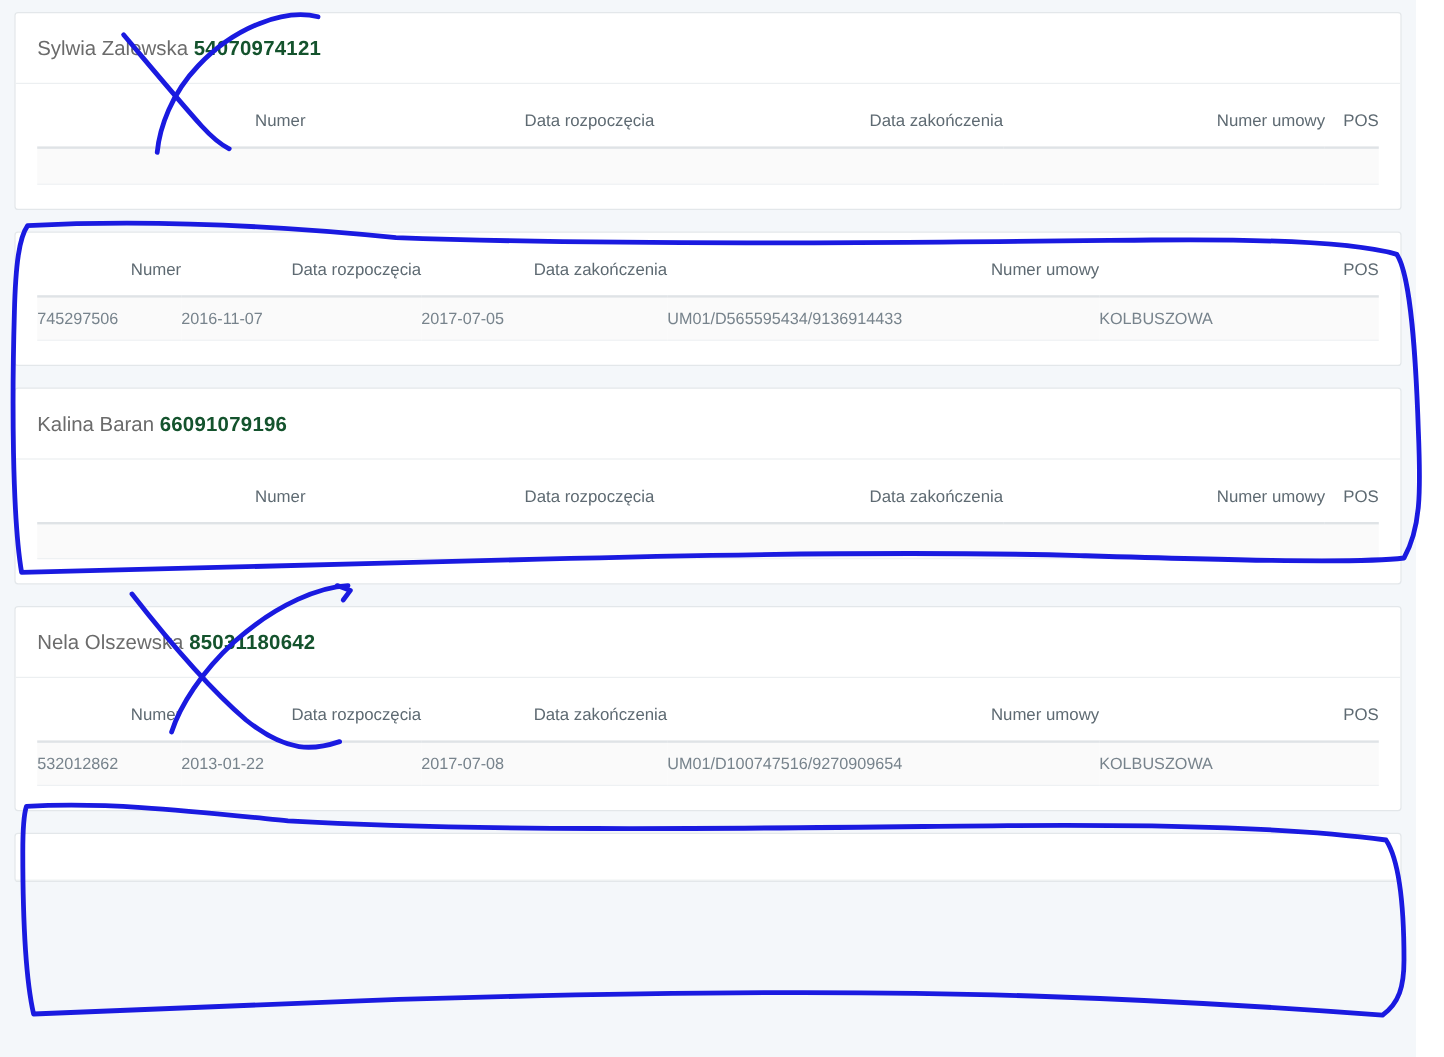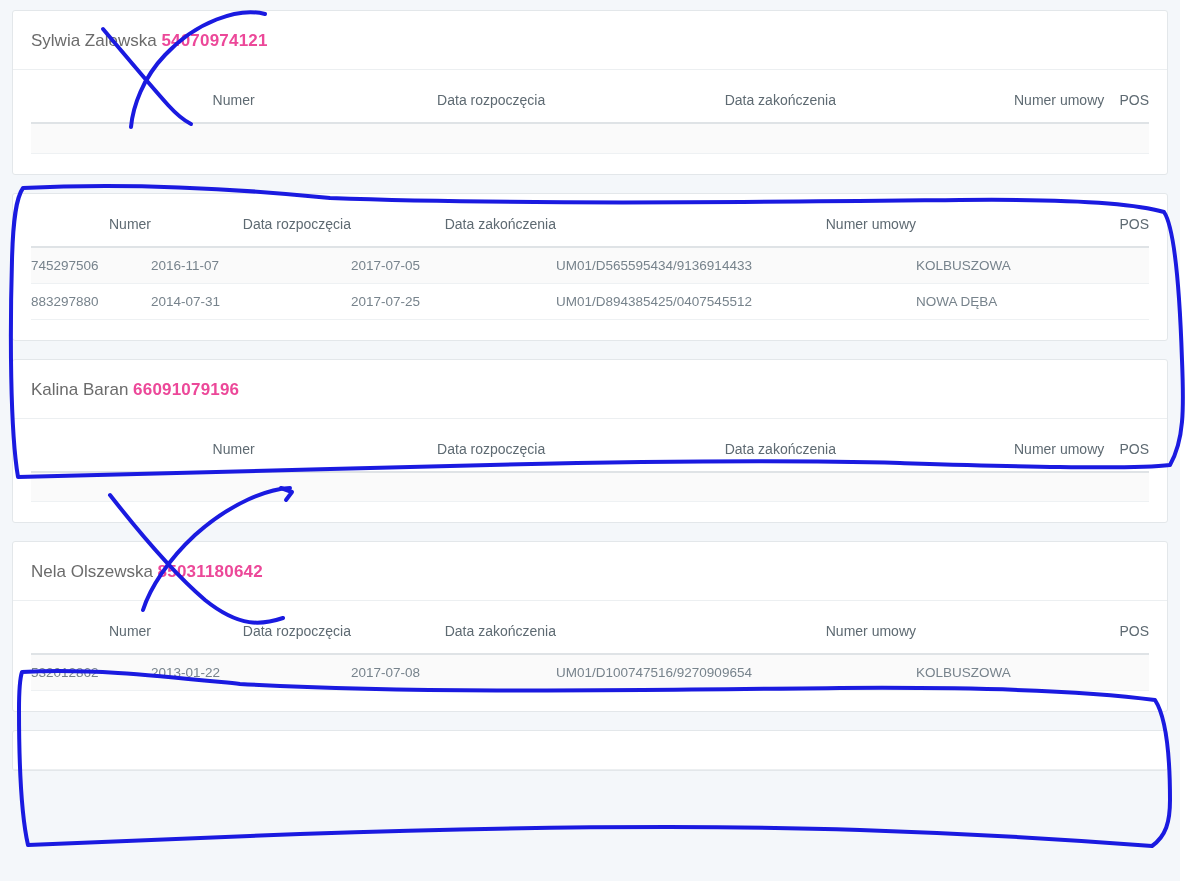--- a/index.html
+++ b/index.html
@@ -47,21 +47,21 @@
   .card-header {
     padding: 20px 18px 18px 18px;
     border-bottom: 1px solid #eceff1;
     font-size: 17px;
     color: #6b6b6b;
     font-weight: 400;
     white-space: nowrap;
   }
   .card-header .pesel {
     font-weight: 700;
-    color: #ec4899;
+    color: #14532d;
     letter-spacing: .2px;
   }
 
   .card-body {
     padding: 14px 18px 20px 18px;
   }
 
   table.contracts {
     width: 100%;
     border-collapse: collapse;
@@ -155,27 +155,20 @@
                 <th>POS</th>
               </tr>
             </thead>
             <tbody>
               <tr>
                 <td>745297506</td>
                 <td>2016-11-07</td>
                 <td>2017-07-05</td>
                 <td>UM01/D565595434/9136914433</td>
                 <td>KOLBUSZOWA</td>
-              </tr>
-              <tr>
-                <td>883297880</td>
-                <td>2014-07-31</td>
-                <td>2017-07-25</td>
-                <td>UM01/D894385425/0407545512</td>
-                <td>NOWA DĘBA</td>
               </tr>
             </tbody>
           </table>
         </div>
       </div>
       <div class="card">
         <div class="card-header"><span>Kalina Baran</span> <span class="pesel">66091079196</span></div>
         <div class="card-body">
           <table class="contracts empty">
             <thead>

